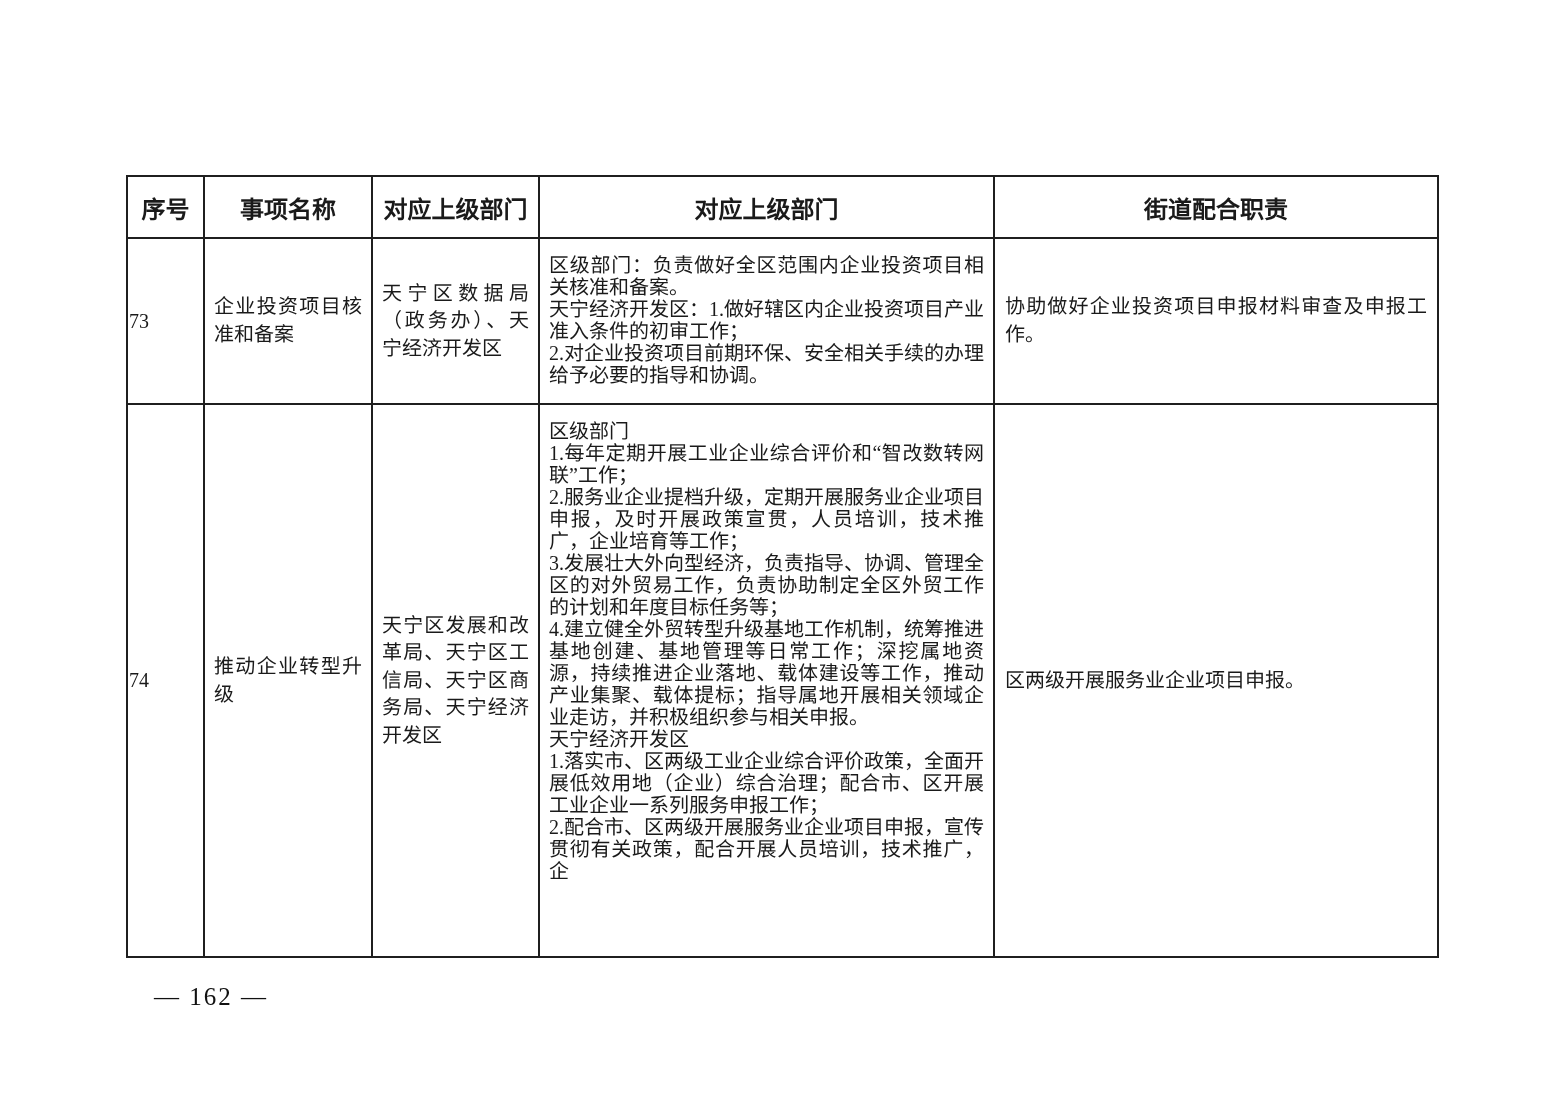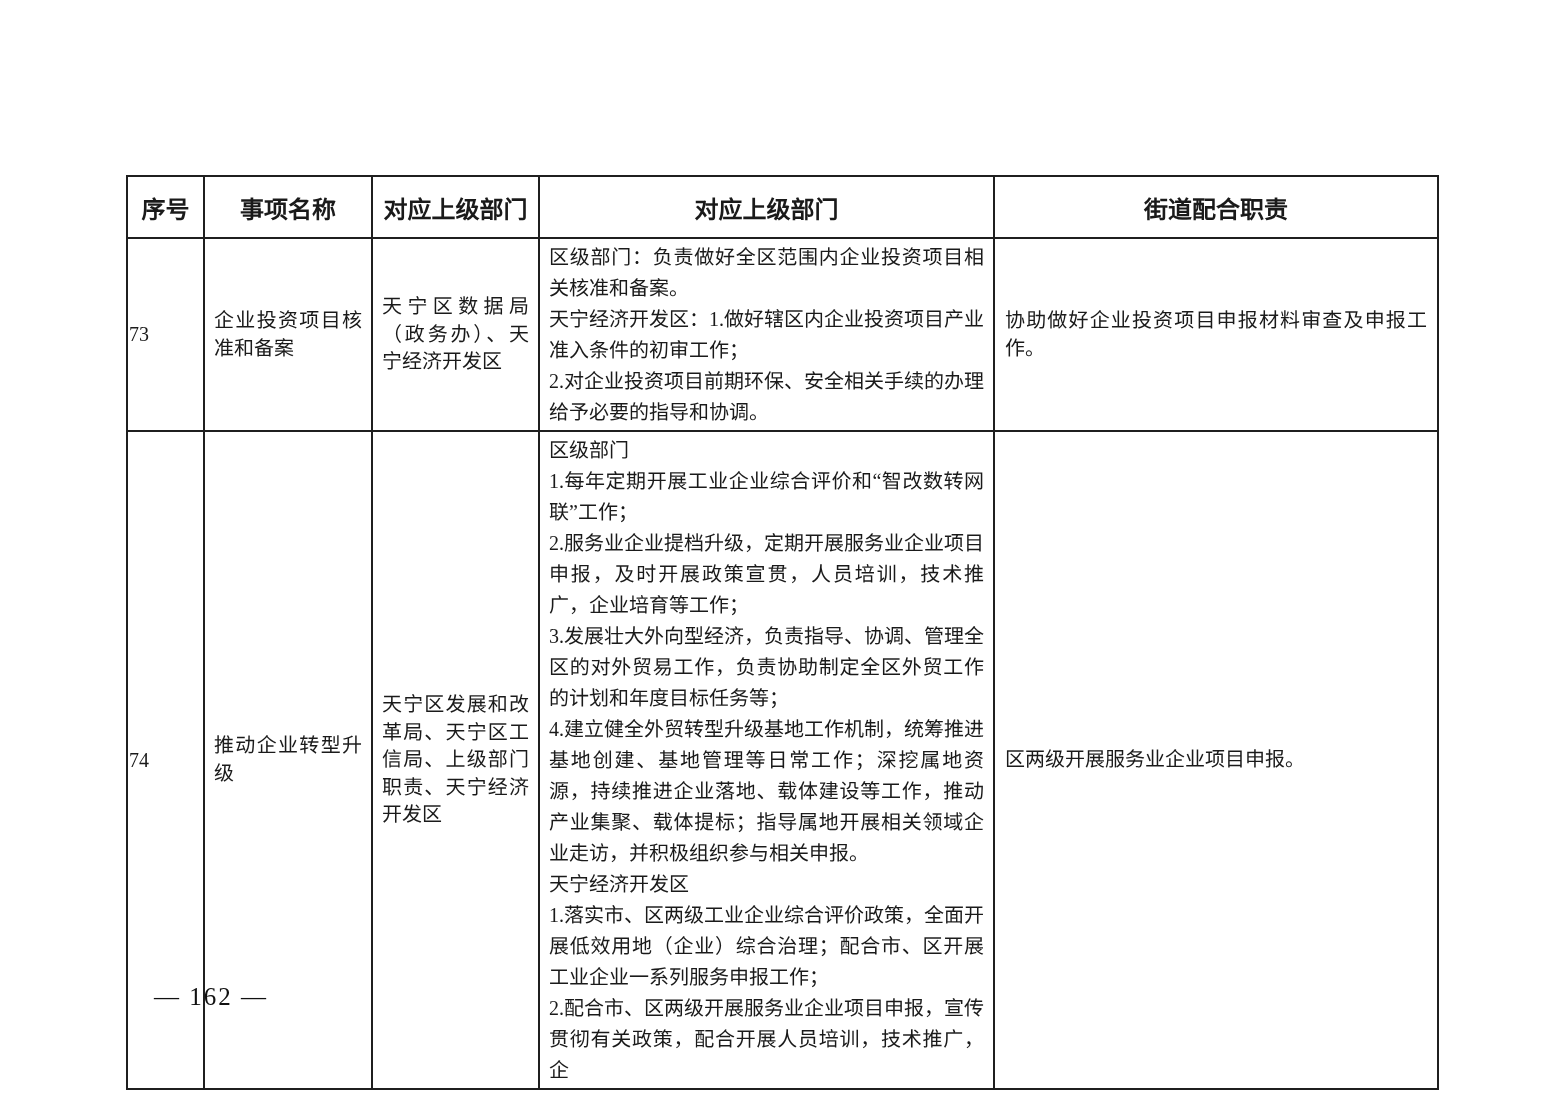--- a/index.html
+++ b/index.html
@@ -44,22 +44,22 @@
   }
   td.c-name, td.c-dept {
     text-align: justify;
     vertical-align: middle;
     padding: 2px 9px;
     line-height: 27.6px;
   }
   td.c-duty {
     text-align: justify;
     vertical-align: top;
-    padding: 3px 9px 2px 9px;
-    line-height: 31px;
+    padding: 15px 9px 2px 9px;
+    line-height: 22px;
     white-space: pre-wrap;
   }
   td.c-street {
     text-align: justify;
     vertical-align: middle;
     padding: 12px 10px;
     line-height: 27.6px;
   }
   .page-number {
     position: absolute;
@@ -98,21 +98,21 @@
         <td class="c-name">企业投资项目核准和备案</td>
         <td class="c-dept">天宁区数据局（政务办）、天宁经济开发区</td>
         <td class="c-duty">区级部门：负责做好全区范围内企业投资项目相关核准和备案。
 天宁经济开发区：1.做好辖区内企业投资项目产业准入条件的初审工作；
 2.对企业投资项目前期环保、安全相关手续的办理给予必要的指导和协调。</td>
         <td class="c-street">协助做好企业投资项目申报材料审查及申报工作。</td>
       </tr>
       <tr class="row-74">
         <td class="c-num">74</td>
         <td class="c-name">推动企业转型升级</td>
-        <td class="c-dept">天宁区发展和改革局、天宁区工信局、上级部门职责、天宁经济开发区</td>
+        <td class="c-dept">天宁区发展和改革局、天宁区工信局、天宁区商务局、天宁经济开发区</td>
         <td class="c-duty">区级部门
 1.每年定期开展工业企业综合评价和“智改数转网联”工作；
 2.服务业企业提档升级，定期开展服务业企业项目申报，及时开展政策宣贯，人员培训，技术推广，企业培育等工作；
 3.发展壮大外向型经济，负责指导、协调、管理全区的对外贸易工作，负责协助制定全区外贸工作的计划和年度目标任务等；
 4.建立健全外贸转型升级基地工作机制，统筹推进基地创建、基地管理等日常工作；深挖属地资源，持续推进企业落地、载体建设等工作，推动产业集聚、载体提标；指导属地开展相关领域企业走访，并积极组织参与相关申报。
 天宁经济开发区
 1.落实市、区两级工业企业综合评价政策，全面开展低效用地（企业）综合治理；配合市、区开展工业企业一系列服务申报工作；
 2.配合市、区两级开展服务业企业项目申报，宣传贯彻有关政策，配合开展人员培训，技术推广，企</td>
         <td class="c-street">区两级开展服务业企业项目申报。</td>
       </tr>

